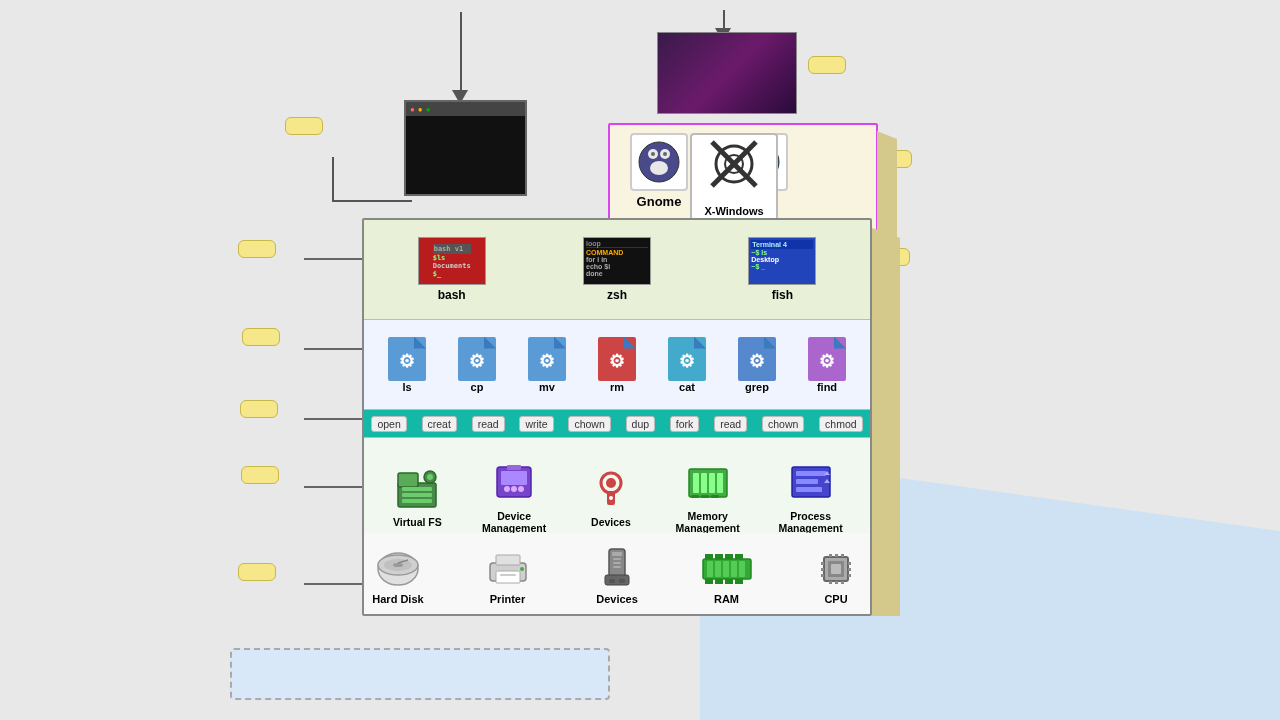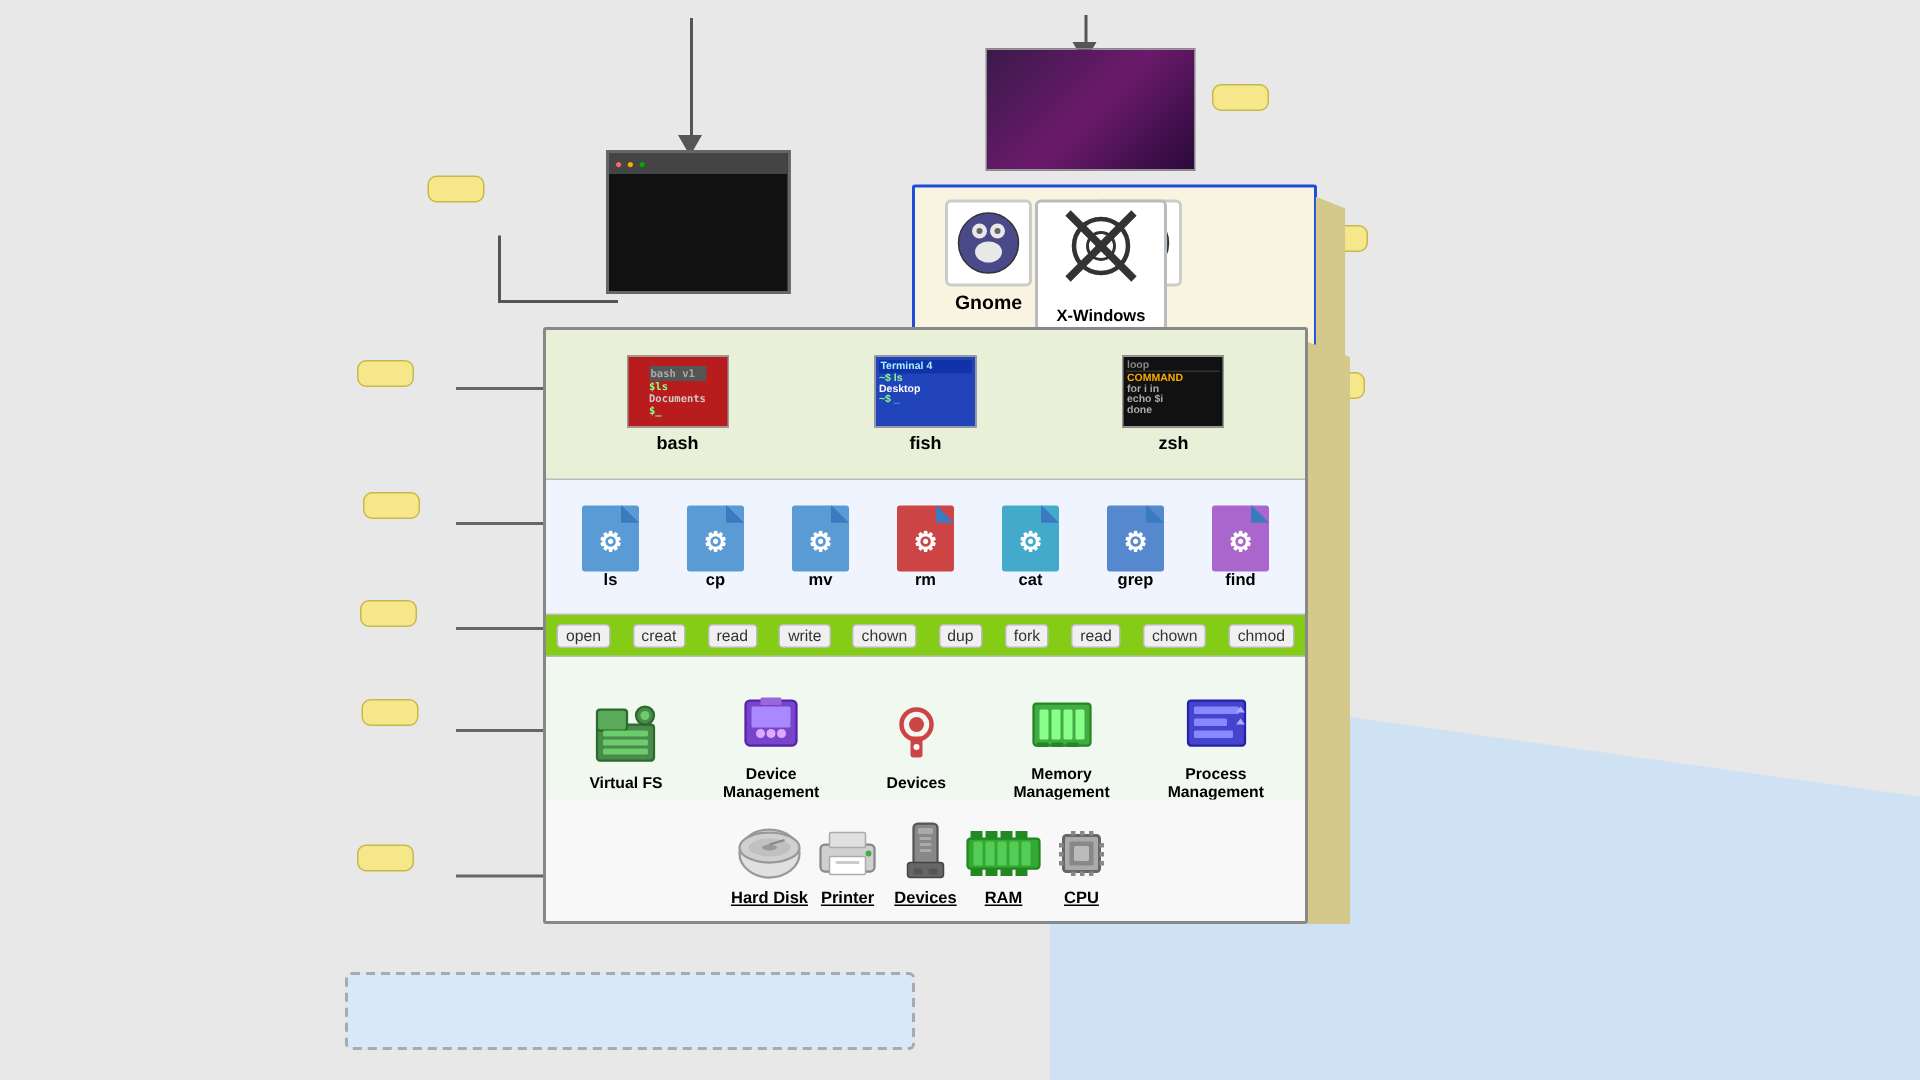--- a/index.html
+++ b/index.html
@@ -37,21 +37,21 @@
       background: #e8f0d8;
     }
     .section-programs {
       top: 100px;
       height: 90px;
       background: #f0f4ff;
     }
     .section-syscalls {
       top: 190px;
       height: 28px;
-      background: #84cc16;
+      background: #14b8a6;
       display: flex;
       align-items: center;
       justify-content: space-around;
       font-size: 11px;
       color: #333;
     }
     .section-kernel {
       top: 218px;
       height: 95px;
       background: #f0f8f0;
@@ -147,25 +147,24 @@
       display: flex;
       align-items: center;
       justify-content: center;
       margin-bottom: 2px;
       font-size: 28px;
     }
 
     
     .hw-items {
       display: flex;
-      justify-content: center;
+      justify-content: space-between;
       align-items: center;
       height: 100%;
       padding: 4px 8px;
-      text-decoration: underline;
     }
     .hw-item {
       display: flex;
       flex-direction: column;
       align-items: center;
       font-size: 11px;
       font-weight: bold;
       text-align: center;
     }
     .hw-icon {
@@ -332,21 +331,21 @@
 </div>
 
 <div class="label-box" style="left:241px; top:466px;">
   <span></span>
 </div>
 
 <div class="label-box" style="left:238px; top:563px;">
   <span></span>
 </div>
 
-<div style="position:absolute; left:608px; top:123px; width:270px; height:115px; border:2px solid #1d4ed8; background:#f8f4e0; border-radius:2px;">
+<div style="position:absolute; left:608px; top:123px; width:270px; height:115px; border:2px solid #d946ef; background:#f8f4e0; border-radius:2px;">
 
   <div style="position:absolute; left:20px; top:8px; display:flex; flex-direction:column; align-items:center;">
     <div style="width:58px;height:58px;border:2px solid #ccc;border-radius:4px;background:white;display:flex;align-items:center;justify-content:center;margin-bottom:3px;overflow:hidden;">
 
       <svg width="44" height="44" viewBox="0 0 44 44">
         <circle cx="22" cy="22" r="20" fill="#4a4a8a" stroke="#333" stroke-width="1"></circle>
         <circle cx="16" cy="14" r="5" fill="#e8e8e8"></circle>
         <circle cx="28" cy="14" r="5" fill="#e8e8e8"></circle>
         <ellipse cx="22" cy="28" rx="9" ry="7" fill="#e8e8e8"></ellipse>
         <circle cx="16" cy="14" r="2" fill="#666"></circle>
@@ -396,38 +395,38 @@
             <div style="background:#555; color:#aaa; font-size:7px; padding:1px;">bash v1</div>
             <div style="color:#8f8; font-size:7px;">$ls</div>
             <div style="color:#ccc; font-size:7px;">Documents</div>
             <div style="color:#8f8; font-size:7px;">$_</div>
           </div>
         </div>
         <span>bash</span>
       </div>
 
       <div class="shell-thumb">
-        <div class="shell-img" style="background:#2244bb; display:flex; flex-direction:column; padding:2px; color:#ccc;">
-          <div style="font-size:7px; background:#1133aa; color:#aef; padding:1px;">Terminal 4</div>
-          <div style="font-size:7px; color:#8f8;">~$ ls</div>
-          <div style="font-size:7px; color:#fff;">Desktop</div>
-          <div style="font-size:7px; color:#8f8;">~$ _</div>
-        </div>
-        <span>fish</span>
-      </div>
-
-      <div class="shell-thumb">
         <div class="shell-img" style="background:#111; display:flex; flex-direction:column; padding:2px; color:#ccc;">
           <div style="font-size:7px; color:#888; border-bottom:1px solid #333;">loop</div>
           <div style="font-size:7px; color:#fa0; margin-top:1px;">COMMAND</div>
           <div style="font-size:7px; color:#aaa;">for i in</div>
           <div style="font-size:7px; color:#aaa;">  echo $i</div>
           <div style="font-size:7px; color:#aaa;">done</div>
         </div>
         <span>zsh</span>
+      </div>
+
+      <div class="shell-thumb">
+        <div class="shell-img" style="background:#2244bb; display:flex; flex-direction:column; padding:2px; color:#ccc;">
+          <div style="font-size:7px; background:#1133aa; color:#aef; padding:1px;">Terminal 4</div>
+          <div style="font-size:7px; color:#8f8;">~$ ls</div>
+          <div style="font-size:7px; color:#fff;">Desktop</div>
+          <div style="font-size:7px; color:#8f8;">~$ _</div>
+        </div>
+        <span>fish</span>
       </div>
     </div>
   </div>
 
   <div class="section section-programs" style="top:100px; height:90px;">
     <div class="prog-items">
 
       <div class="prog-item">
         <div class="file-icon">
             <span class="gear">⚙</span>

